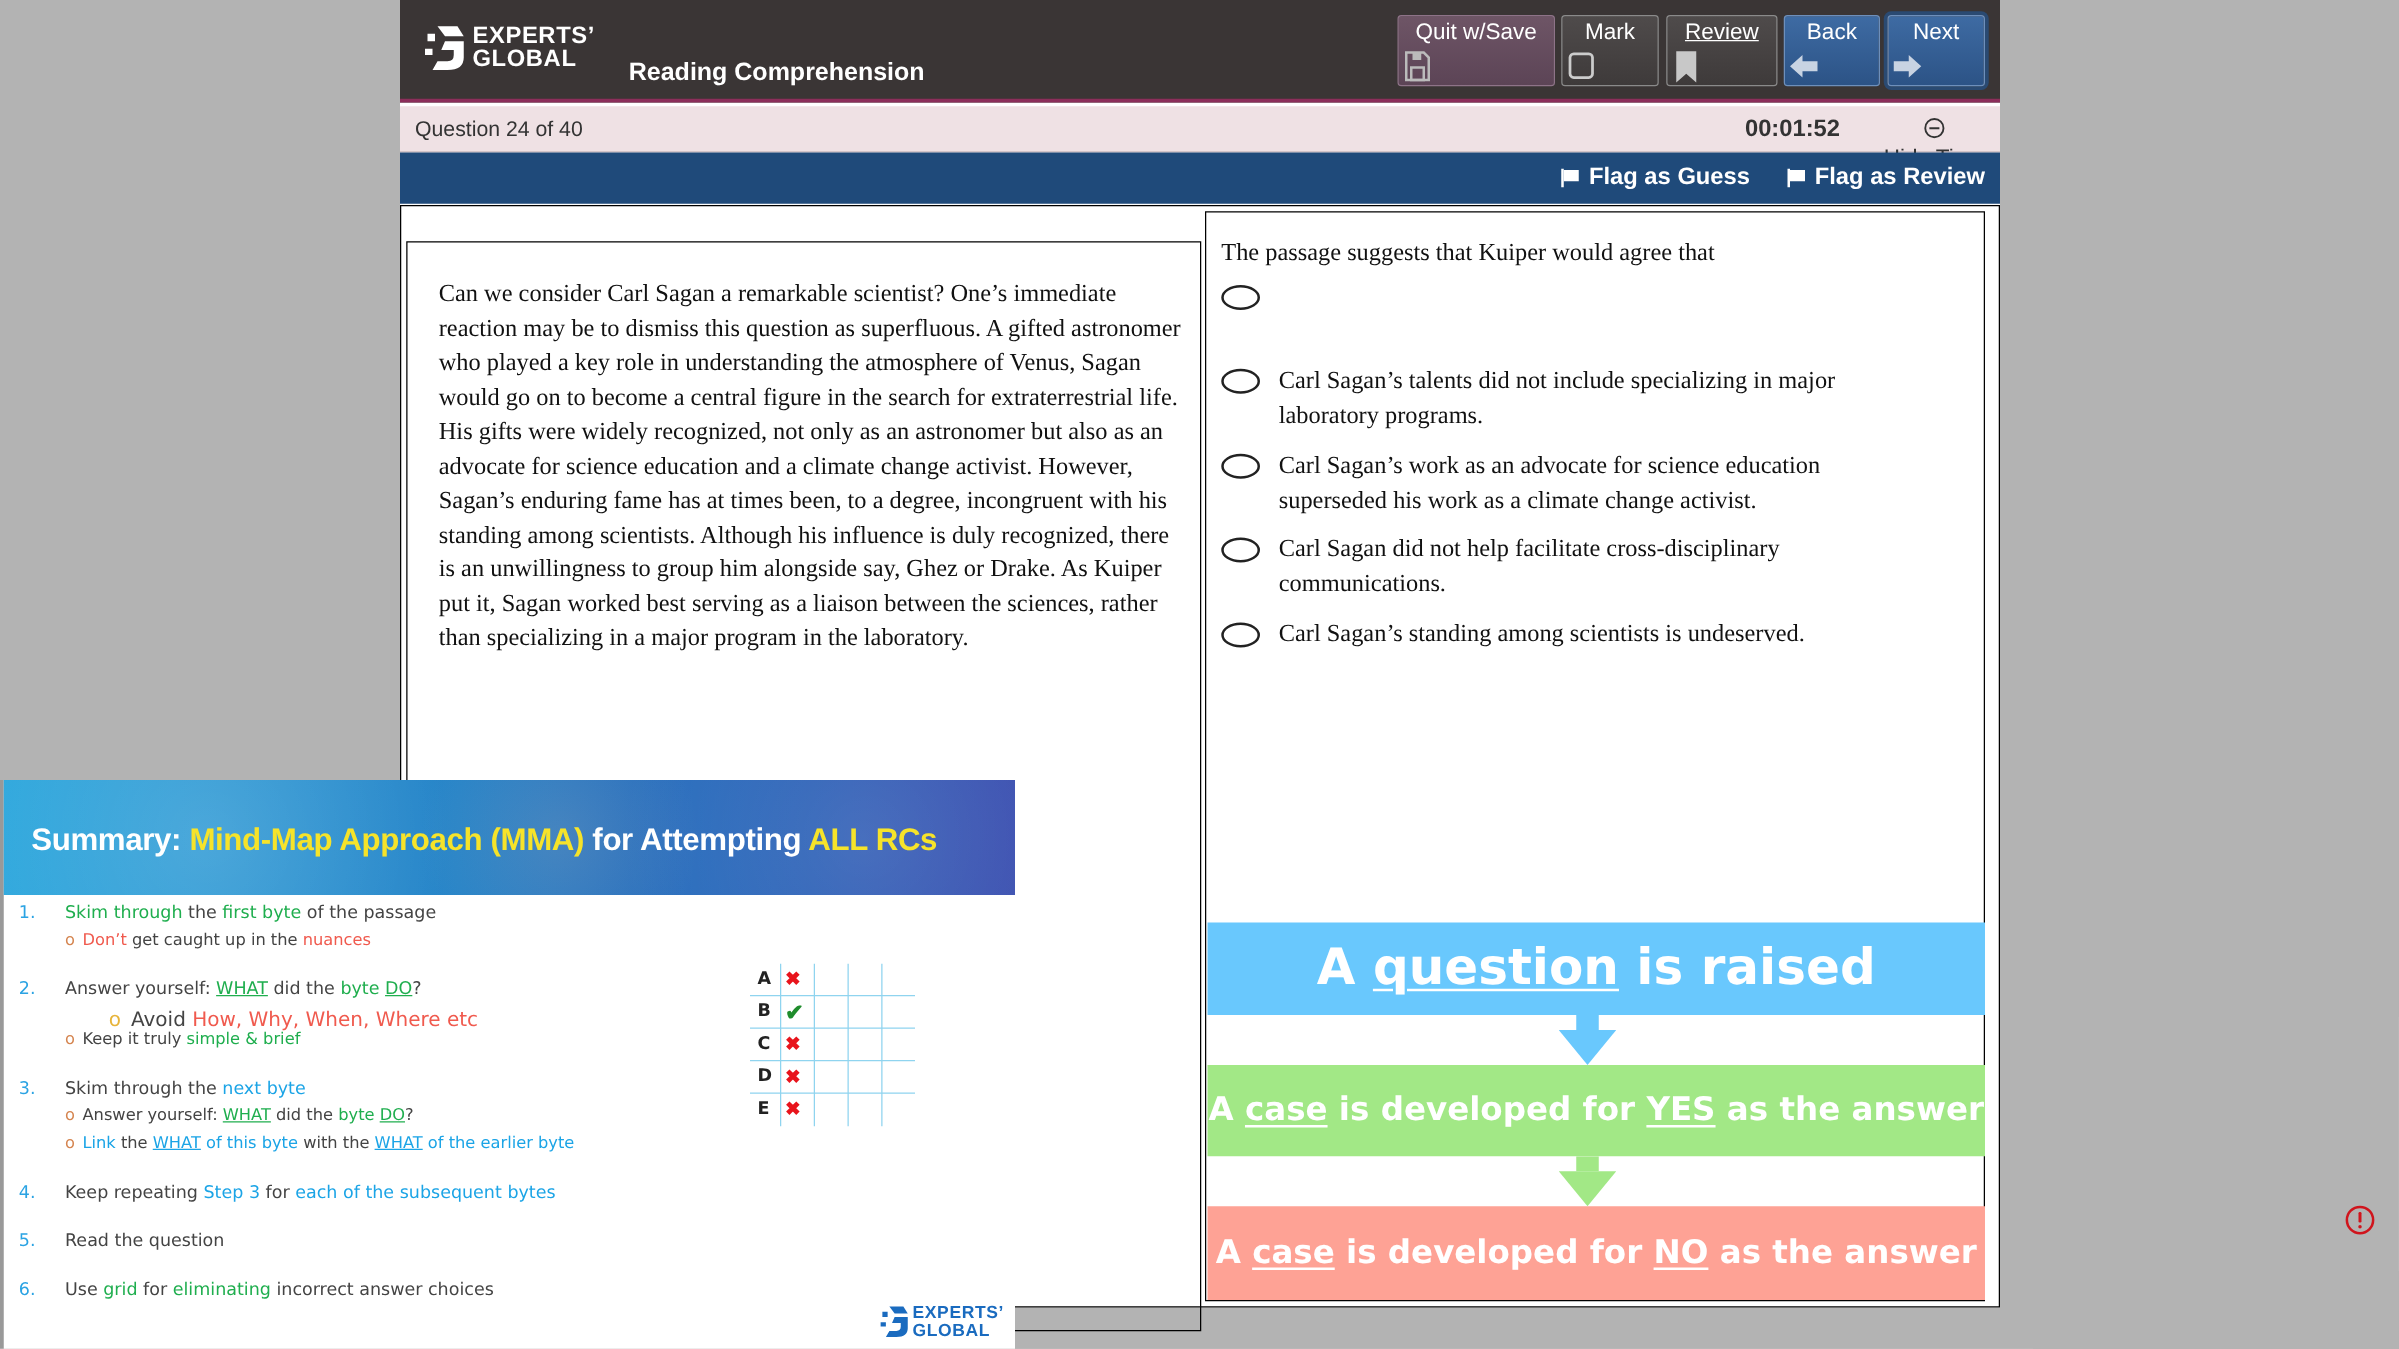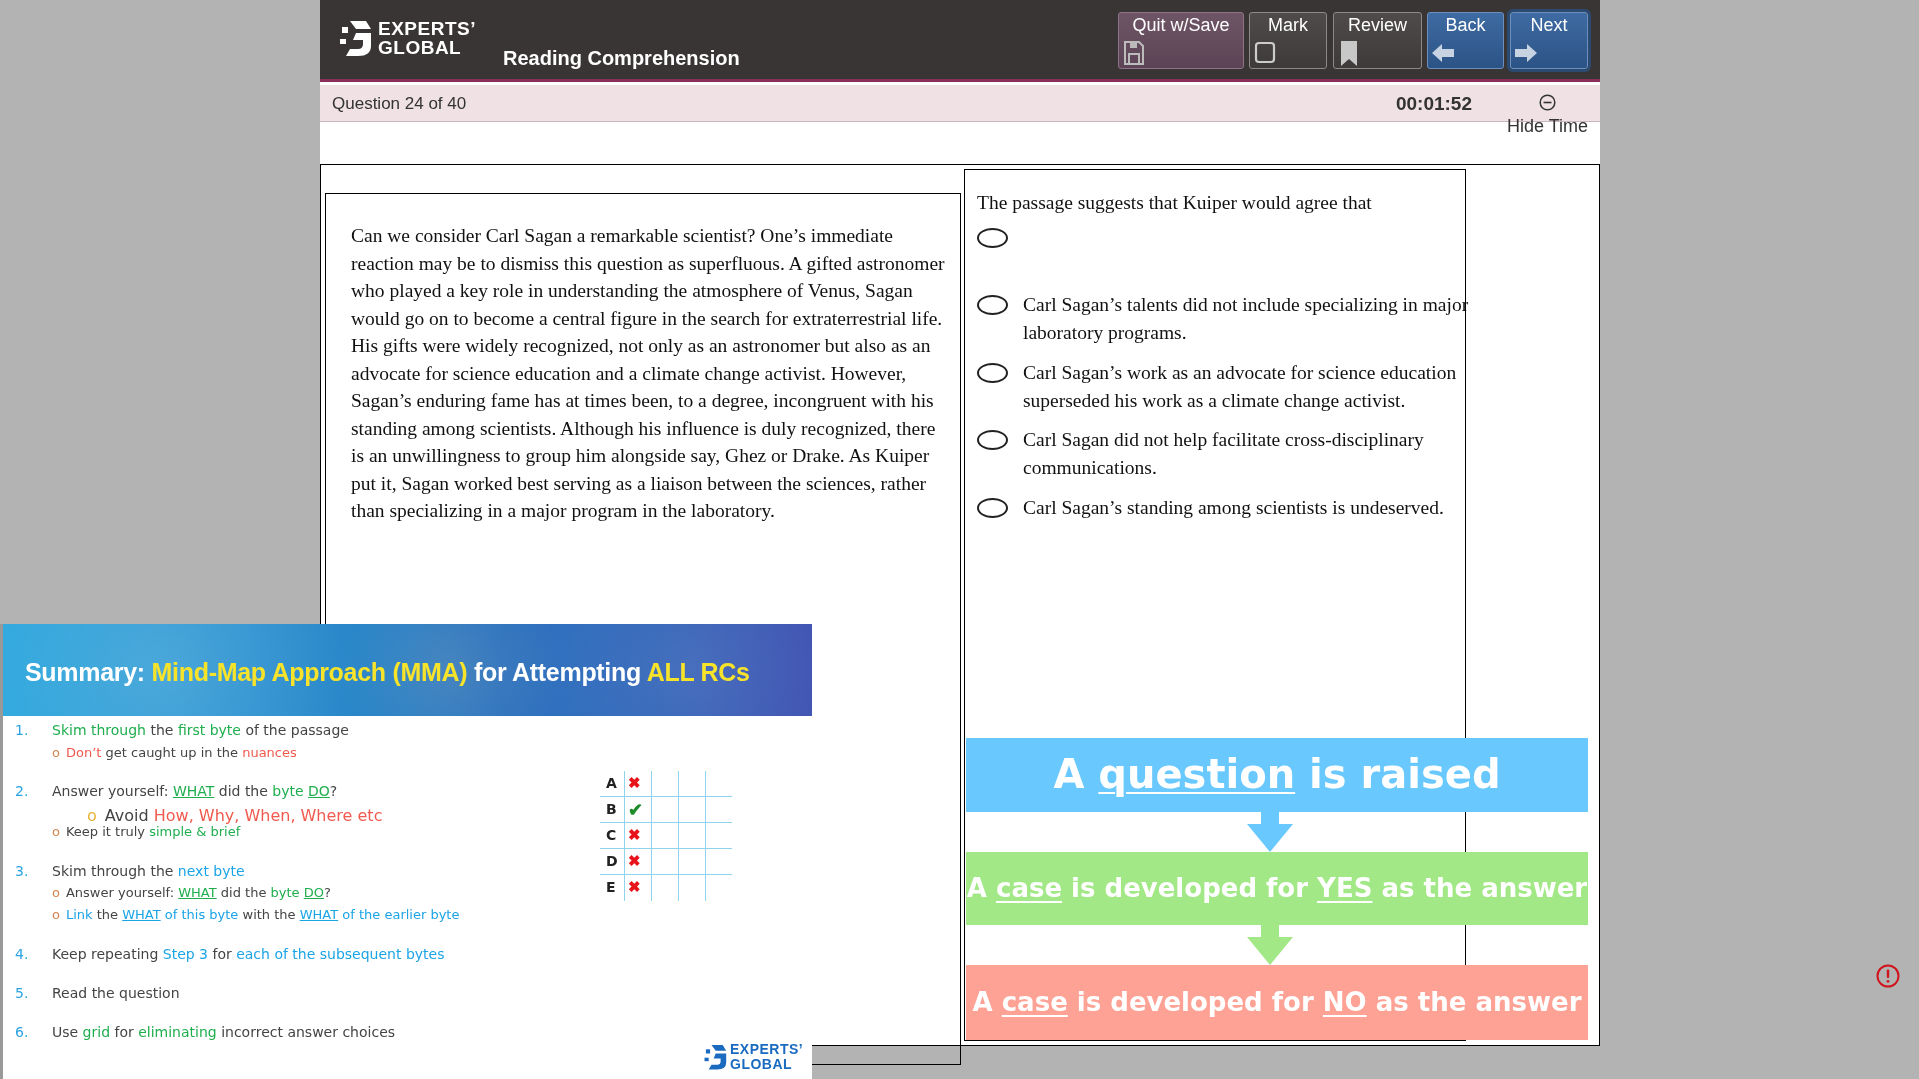--- a/index.html
+++ b/index.html
@@ -8,35 +8,35 @@
   #header { position: absolute; left: 0; top: 0; width: 1280px; height: 82px; background: #3a3535; border-bottom: 3px solid #8b2e5a; }
   .logo { position: absolute; left: 18px; top: 18px; display: flex; align-items: center; gap: 6px; }
   .logo-mark { width: 34px; height: 40px; position: relative; }
   .logo-text { color: #fff; font-weight: bold; font-size: 19px; line-height: 19px; letter-spacing: 0.5px; }
   .section-title { position: absolute; left: 183px; top: 27px; color: #fff; font-weight: bold; font-size: 20px; margin-top: 20px; }
   .hbtn { position: absolute; top: 12px; height: 57px; border: 1px solid #8a8a8a; border-radius: 3px; color: #fff; font-size: 18px; text-align: center; padding-top: 1px; background: linear-gradient(#4f4b4b, #3e3a3a); }
   .hbtn .lbl { display: block; line-height: 22px; }
   .hbtn .ico { display: block; height: 30px; margin-top: 2px; }
   .btn-quit { left: 798px; width: 126px; background: linear-gradient(#6e5566, #5c4456); border-color: #8e7388; }
   .btn-mark { left: 929px; width: 78px; }
-  .btn-review { left: 1013px; width: 89px; }
+  .btn-review { left: 1013px; width: 89px; text-decoration: underline; }
   .btn-back { left: 1107px; width: 77px; background: linear-gradient(#3e6ba3, #2c5386); border-color: #6d8fbb; }
   .btn-next { left: 1190px; width: 78px; background: linear-gradient(#3e6ba3, #2c5386); border-color: #6d8fbb; box-shadow: 0 0 0 3px #2a4a72; }
   #infobar { position: absolute; left: 0; top: 85px; width: 1280px; height: 37px; background: #efe1e4; border-bottom: 1px solid #c9b9bd; }
   .qcount { position: absolute; left: 12px; top: 9px; font-size: 17px; color: #333; }
   .timer { position: absolute; right: 128px; top: 8px; font-size: 19px; font-weight: bold; color: #333; }
   .hidetime { position: absolute; right: 12px; top: 9px; font-size: 18px; color: #333; display: flex; align-items: center; gap: 5px; flex-direction: column; }
   #flagbar { position: absolute; left: 0; top: 122px; width: 1280px; height: 41px; background: #1f4a7a; }
   .flag { position: absolute; top: 9px; color: #fff; font-weight: bold; font-size: 19px; display: flex; align-items: center; gap: 7px; }
   .flag-guess { right: 200px; }
   .flag-review { right: 12px; }
   #content { position: absolute; left: 0; top: 164px; width: 1280px; height: 882px; border: 1px solid #000; }
   #passage { position: absolute; left: 4px; top: 4px; width: 636px; height: 872px; border: 1px solid #000; margin-top: 24px; }
   #passage p { position: absolute; left: 25px; top: 28px; width: 600px; font-family: "Liberation Serif", serif; font-size: 19.5px; line-height: 27.5px; color: #111; }
-  #question { position: absolute; left: 643px; top: 4px; width: 502px; height: 872px; border: 1px solid #000; }
+  #question { position: absolute; left: 643px; top: 4px; width: 624px; height: 872px; border: 1px solid #000; }
   .stem { position: absolute; left: 12px; top: 22px; font-family: "Liberation Serif", serif; font-size: 19.5px; color: #111; }
   .choice { position: absolute; left: 12px; width: 600px; display: flex; align-items: flex-start; cursor: pointer; }
   .radio { width: 31px; height: 20px; border: 2px solid #222; border-radius: 50%; flex: 0 0 31px; margin-top: 4px; margin-right: 15px; }
   .choice span.t { font-family: "Liberation Serif", serif; font-size: 19.5px; line-height: 27.5px; color: #111; width: 520px; }
   #flow { position: absolute; left: 966px; top: 738px; width: 622px; height: 303px; font-family: "DejaVu Sans", sans-serif; }
   .fbox { position: absolute; left: 0; width: 622px; color: #fff; text-align: center; font-weight: bold; }
   .fbox u { text-decoration-thickness: 2px; text-underline-offset: 4px; }
   .fb1 { top: 0; height: 74px; background: #69c8fd; font-size: 40px; line-height: 72px; }
   .fb2 { top: 114px; height: 73px; background: #a2e886; font-size: 26px; line-height: 73px; }
   .fb3 { top: 227px; height: 75px; background: #fea295; font-size: 26px; line-height: 75px; }
@@ -126,20 +126,36 @@
     <div class="timer">00:01:52</div>
     <div class="hidetime">
       <svg width="17" height="17" viewBox="0 0 17 17">
         <circle cx="8.5" cy="8.5" r="7.3" fill="none" stroke="#333" stroke-width="1.5"></circle>
         <line x1="4.5" y1="8.5" x2="12.5" y2="8.5" stroke="#333" stroke-width="1.6"></line>
       </svg>
       <span>Hide Time</span>
     </div>
   </div>
 
+  <div id="flagbar">
+    <div class="flag flag-guess">
+      <svg width="16" height="16" viewBox="0 0 16 16">
+        <rect x="1" y="1" width="2" height="15" fill="#fff"></rect>
+        <path d="M3 2 H15 V11 H3 Z" fill="#fff"></path>
+      </svg>
+      <span>Flag as Guess</span>
+    </div>
+    <div class="flag flag-review">
+      <svg width="16" height="16" viewBox="0 0 16 16">
+        <rect x="1" y="1" width="2" height="15" fill="#fff"></rect>
+        <path d="M3 2 H15 V11 H3 Z" fill="#fff"></path>
+      </svg>
+      <span>Flag as Review</span>
+    </div>
+  </div>
 
   <div id="content">
     <div id="passage">
       <p>Can we consider Carl Sagan a remarkable scientist? One’s immediate reaction may be to dismiss this question as superfluous. A gifted astronomer who played a key role in understanding the atmosphere of Venus, Sagan would go on to become a central figure in the search for extraterrestrial life. His gifts were widely recognized, not only as an astronomer but also as an advocate for science education and a climate change activist. However, Sagan’s enduring fame has at times been, to a degree, incongruent with his standing among scientists. Although his influence is duly recognized, there is an unwillingness to group him alongside say, Ghez or Drake. As Kuiper put it, Sagan worked best serving as a liaison between the sciences, rather than specializing in a major program in the laboratory.</p>
     </div>
     <div id="question">
       <div class="stem">The passage suggests that Kuiper would agree that</div>
       <div class="choice" style="top:54px">
         <span class="radio"></span>
       </div>

